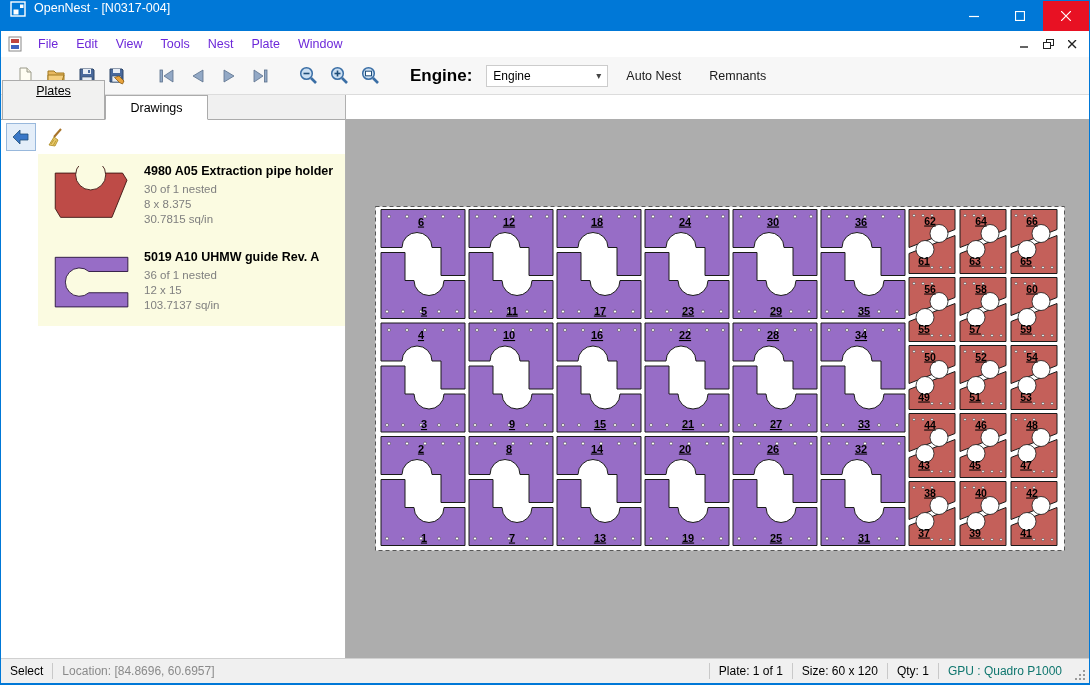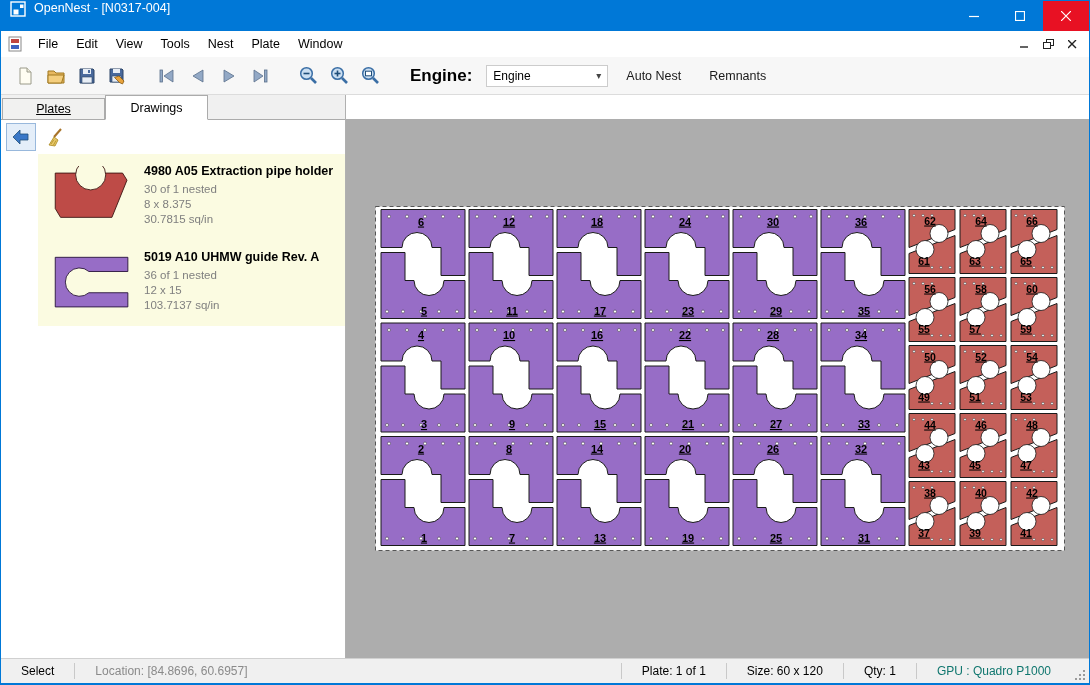--- a/index.html
+++ b/index.html
@@ -11,21 +11,21 @@
   .titlebar { height:30px; background:#0078D7; color:#fff; display:flex; align-items:flex-start; flex:0 0 auto; }
   .title-icon { width:16px; height:16px; margin:0 8px 0 9px; }
   .title-text { font-size:12.5px; }
   .tb-controls { margin-left:auto; display:flex; height:100%; }
   .tb-btn { width:46px; height:100%; display:flex; align-items:center; justify-content:center; }
   .tb-close { background:#E81123; }
 
   
   .menubar { height:26px; background:#fff; display:flex; align-items:center; font-size:12.5px; flex:0 0 auto; }
   .menu-doc-icon { width:16px; height:16px; margin:0 6px 0 6px; }
-  .menu-item { padding:5px 9px; color:#000000; }
+  .menu-item { padding:5px 9px; color:#6d28d9; }
   .mdi-controls { margin-left:auto; display:flex; align-items:center; gap:6px; padding-right:8px; }
   .mdi-btn { width:18px; height:16px; display:flex; align-items:center; justify-content:center; }
 
   
   .toolbar { height:38px; background:#F7F7F7; border-bottom:1px solid #DCDCDC;
              display:flex; align-items:center; padding:0 8px; flex:0 0 auto; }
   .tbtn { width:31px; height:30px; display:flex; align-items:center; justify-content:center; border-radius:2px; }
   .tb-gap { width:18px; }
   .engine-label { font-weight:bold; font-size:17px; margin:0 14px 0 24px; }
   .engine-combo { width:122px; height:22px; background:#fff; border:1px solid #CCCCCC;
@@ -34,21 +34,21 @@
   .engine-arrow { width:17px; text-align:center; color:#444; font-size:10px; }
   .flat-btn { font-size:12.5px; padding:6px 10px; margin-left:8px; color:#1a1a1a; }
 
   
   .main { flex:1; display:flex; min-height:0; }
   .left-panel { width:345px; flex:0 0 345px; display:flex; flex-direction:column;
                 border-right:1px solid #B0B0B0; background:#fff; }
   .tabstrip { height:25px; display:flex; align-items:flex-end; background:#F0F0F0;
               border-bottom:1px solid #ABABAB; padding-left:1px; }
   .tab { width:103px; text-align:center; font-size:12.5px; }
-  .tab.inactive { height:21px; line-height:21px; background:#F1F1F0; border:1px solid #ABABAB; border-bottom:none;text-decoration:underline; }
+  .tab.inactive { height:39px; line-height:21px; background:#F1F1F0; border:1px solid #ABABAB; border-bottom:none;text-decoration:underline; }
   .tab.active   { height:25px; line-height:24px; background:#fff; border:1px solid #ABABAB;
                   border-bottom:1px solid #fff; margin-bottom:-1px; }
   .panel-toolbar { height:34px; display:flex; align-items:center; gap:4px; padding:0 5px; background:#fff; }
   .ptool-btn { width:30px; height:28px; display:flex; align-items:center; justify-content:center; }
   .ptool-btn.hl { background:#E4EEF9; border:1px solid #98B8DC; }
   .drawing-list { flex:1; background:#fff; overflow:hidden;padding-left:37px; }
   .drawing-entry { display:flex; background:#FBFBE1; height:86px; padding:6px 2px; }
   .thumb { width:104px; flex:0 0 104px; display:flex; align-items:center; justify-content:center; }
   .entry-text { display:flex; flex-direction:column; padding-top:4px; }
   .entry-name { font-size:12.5px; font-weight:bold; color:#000; margin-bottom:4px; }
@@ -57,21 +57,21 @@
   .canvas-wrap { flex:1; display:flex; flex-direction:column; min-width:0; }
   .canvas-top { height:24px; background:#fff; flex:0 0 auto; }
   .canvas { flex:1; background:#ADADAD; position:relative; overflow:hidden; }
   .plate { position:absolute; left:29px; top:87px; width:690px; height:345px; }
   svg text.partnum { font-family:"Liberation Sans", sans-serif; font-weight:bold;
                      text-decoration:underline; fill:#000; }
 
   
   .statusbar { height:25px; background:#F0F0F0; border-top:1px solid #D0D0D0;
                display:flex; align-items:center; font-size:12px; flex:0 0 auto; }
-  .sb-seg { padding:0 20px; display:flex; align-items:center; height:100%; white-space:nowrap; }
+  .sb-seg { padding:0 9px; display:flex; align-items:center; height:100%; white-space:nowrap; }
   .sb-sep { width:1px; height:16px; background:#C9C9C9; flex:0 0 1px; }
   .sb-loc { color:#8A8A8A; }
   .sb-spacer { flex:1; }
   .sb-grip { width:14px; height:14px; margin:8px 2px 0 2px; }
 </style>
 </head>
 <body>
 
 <div class="window">
 

